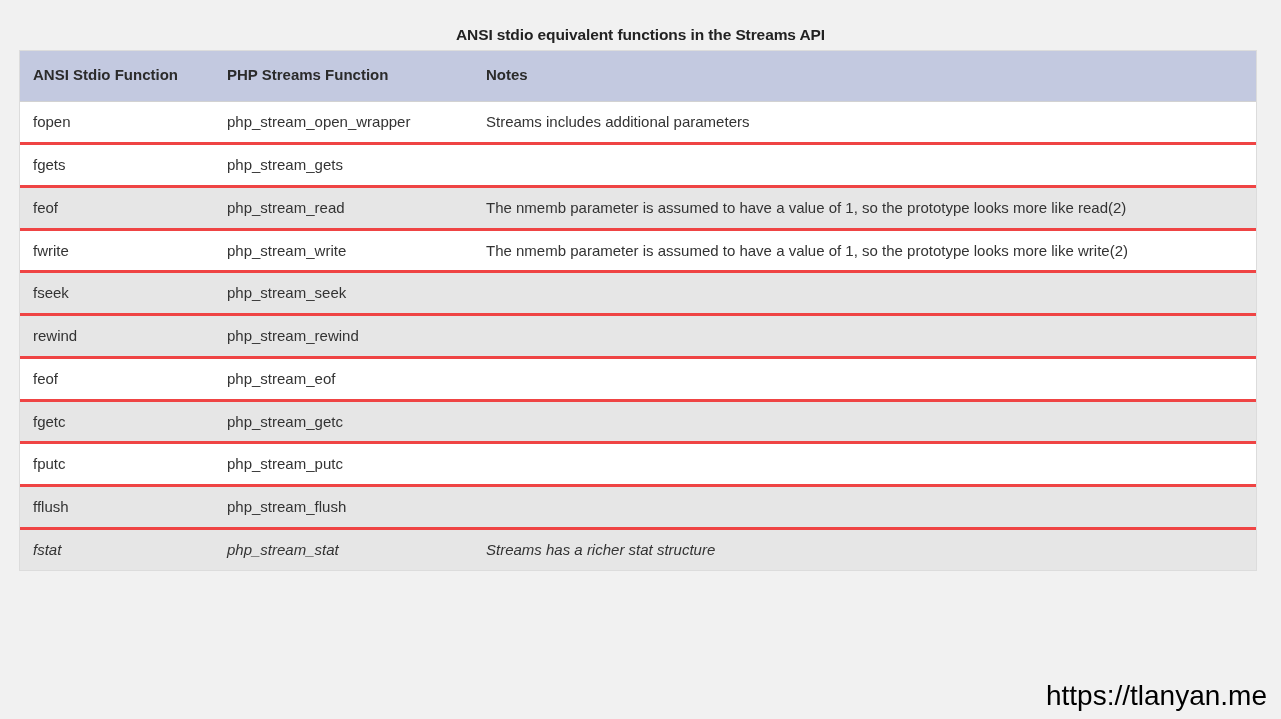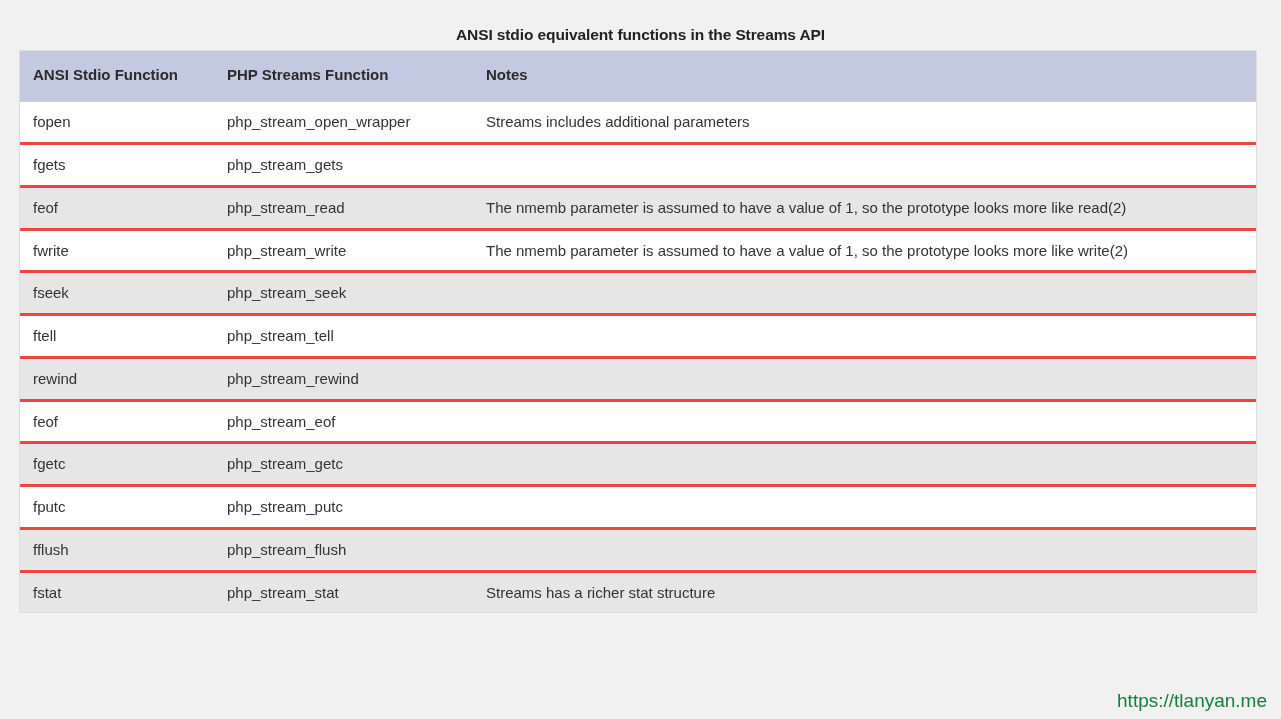--- a/index.html
+++ b/index.html
@@ -67,33 +67,34 @@
     border-bottom: 3px solid #ef4444;
     background: #ffffff;
   }
 
   table.streams-table tbody tr.striped td {
     background: #e6e6e6;
   }
 
   table.streams-table tbody tr:last-child td {
     border-bottom: none;
+    font-style: italic;
   }
 
   .col-fn    { width: 194px; }
   .col-php   { width: 259px; }
   .col-notes { width: auto; }
 
   .watermark {
     position: absolute;
     right: 14px;
     bottom: 9px;
-    font-size: 19px;
+    font-size: 28px;
     font-weight: normal;
-    color: #15803d;
+    color: #000000;
     letter-spacing: 0px;
     line-height: 1;
     white-space: nowrap;
     margin-left: 37px;
   }
 </style>
 </head>
 <body>
 
 <div class="page-title">ANSI stdio equivalent functions in the Streams API</div>
@@ -131,25 +132,20 @@
       <tr>
         <td>fwrite</td>
         <td>php_stream_write</td>
         <td>The nmemb parameter is assumed to have a value of 1, so the prototype looks more like write(2)</td>
       </tr>
       <tr class="striped">
         <td>fseek</td>
         <td>php_stream_seek</td>
         <td></td>
       </tr>
-      <tr>
-        <td>ftell</td>
-        <td>php_stream_tell</td>
-        <td></td>
-      </tr>
       <tr class="striped">
         <td>rewind</td>
         <td>php_stream_rewind</td>
         <td></td>
       </tr>
       <tr>
         <td>feof</td>
         <td>php_stream_eof</td>
         <td></td>
       </tr>

